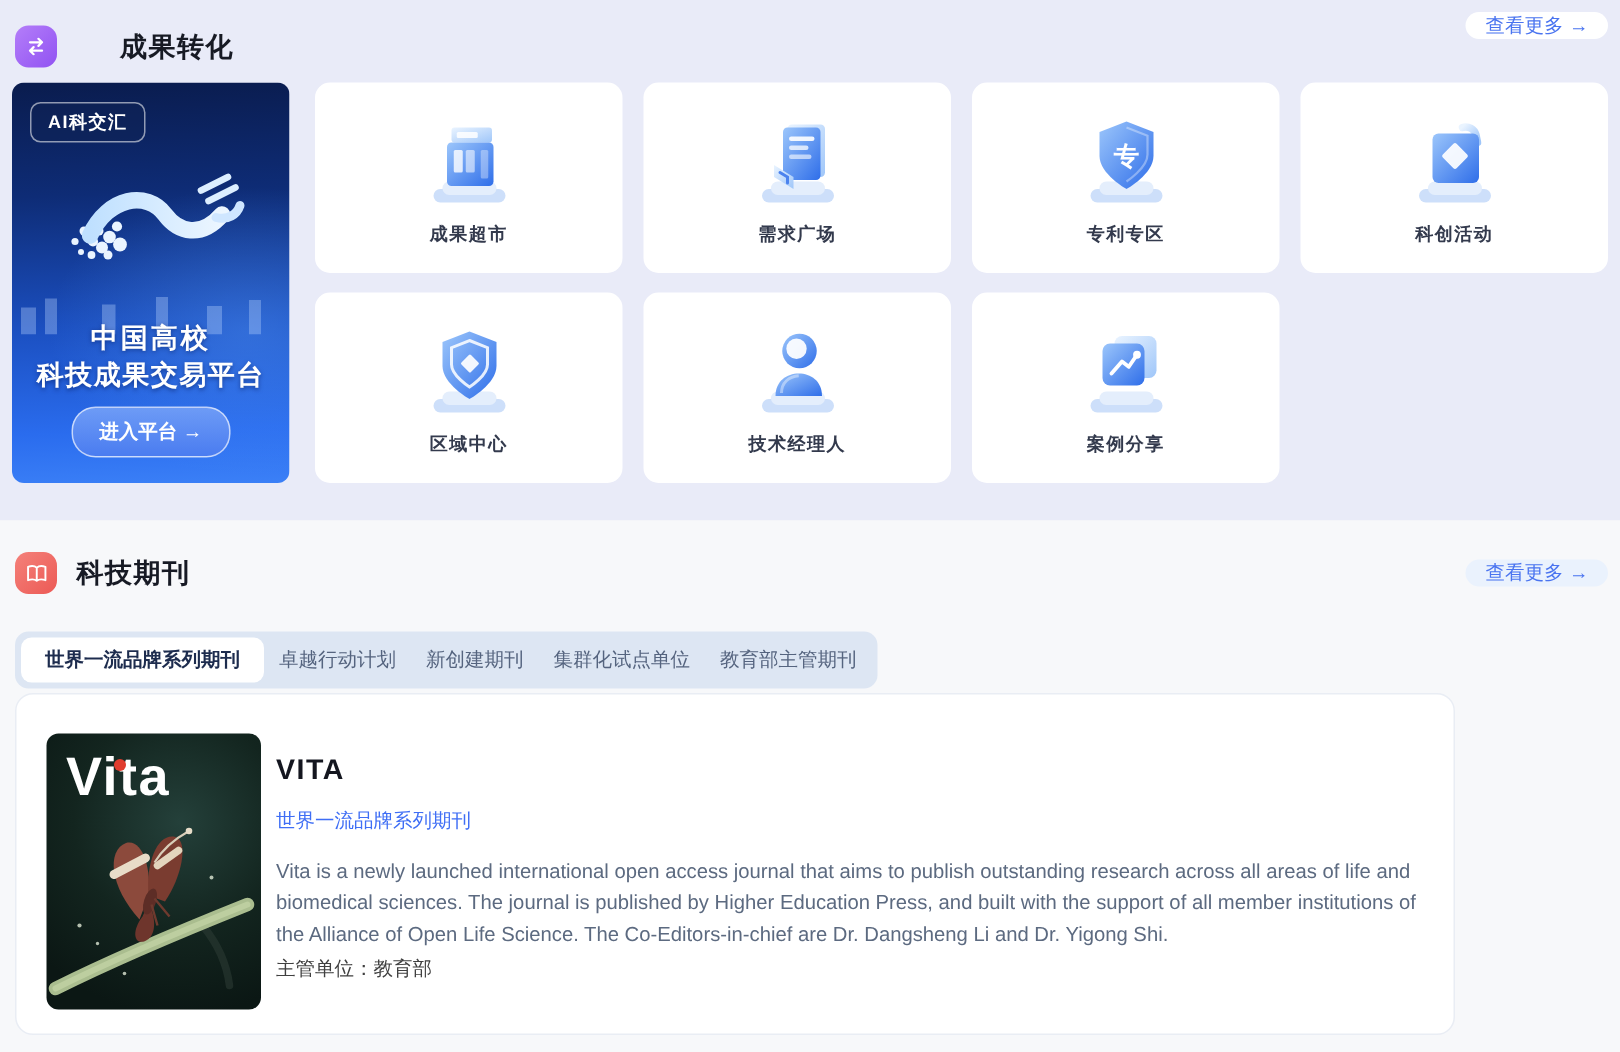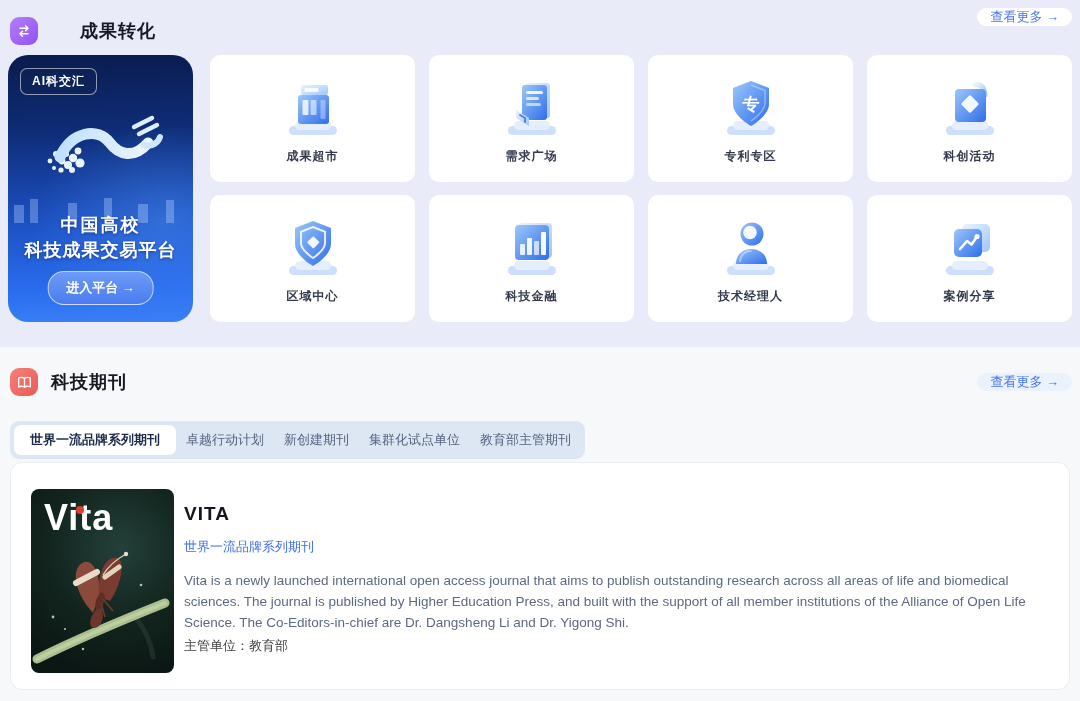--- a/index.html
+++ b/index.html
@@ -31,21 +31,21 @@
   .more-btn {
     position:absolute; padding:0 13px; border-radius:9px;
     font-size:13px; color:#4a74f0; cursor:pointer; white-space:nowrap;
   }
   .more-top    { right:8px; top:8px;  background:#ffffff; }
   .more-bottom { right:8px; top:26px; background:#eaf2fd; }
 
   
   .promo {
     position:absolute; left:8px; top:55px; width:185px; height:267px;
-    border-radius:20px; overflow:hidden;
+    border-radius:8px; overflow:hidden;
     background:
       radial-gradient(120% 60% at 85% 62%, rgba(90,160,255,.35) 0%, rgba(90,160,255,0) 60%),
       linear-gradient(178deg,#0a1c4e 0%,#0e2c76 28%,#1b4fc0 60%,#2a6cee 86%,#3b80f7 100%);
   }
   .promo-badge {
     position:absolute; left:12px; top:13px;
     padding:4px 11px; border:1px solid rgba(255,255,255,.55); border-radius:7px;
     background:rgba(15,35,85,.45); color:#fff; font-size:12px; font-weight:bold;
     letter-spacing:1px;
   }
@@ -89,21 +89,21 @@
     display:inline-flex; align-items:center;
     background:#dde6f3; border-radius:9px; padding:4px;
   }
   .tab {
     padding:6px 10px; font-size:13px; color:#55647f;
     border-radius:7px; cursor:pointer; white-space:nowrap;
   }
   .tab.active { background:#fff; color:#1d2c4e; font-weight:bold; padding:6px 16px; }
 
   .journal-card {
-    position:absolute; left:10px; top:115px; width:1060px; height:228px;
+    position:absolute; left:10px; top:115px; width:960px; height:228px;
     background:#fff; border:1px solid #e9edf4; border-radius:12px; cursor:pointer;
   }
   .cover {
     position:absolute; left:20px; top:26px; width:143px; height:184px;
     border-radius:8px; overflow:hidden;
     background:radial-gradient(90% 70% at 62% 32%, #24403a 0%, #13251f 55%, #0b1714 100%);
   }
   .cover-vita {
     position:absolute; left:13px; top:8px;
     color:#fff; font-size:36px; font-weight:bold; letter-spacing:1px;
@@ -251,33 +251,20 @@
     <svg class="card-icon" viewBox="0 0 70 64">
           <rect x="11" y="50" width="48" height="9" rx="4.5" fill="#cddffa"></rect>
           <rect x="17" y="45" width="36" height="9" rx="4.5" fill="#e4eefc"></rect>
           <path d="M35 5 L53 12 V28 C53 40 35 50 35 50 C35 50 17 40 17 28 V12 Z" fill="url(#gMain)"></path>
           <path d="M35 11 L47 15.8 V27 C47 34.5 35 42 35 42 C35 42 23 34.5 23 27 V15.8 Z" fill="none" stroke="#fff" stroke-width="2" opacity=".85"></path>
           <rect x="30.8" y="21.8" width="9" height="9" rx="1" fill="#fff" opacity=".92" transform="rotate(45 35.3 26.3)"></rect>
         </svg>
     <div class="card-label">区域中心</div>
   </div>
 
-  <div class="grid-card">
-    <svg class="card-icon" viewBox="0 0 70 64">
-          <rect x="11" y="50" width="48" height="9" rx="4.5" fill="#cddffa"></rect>
-          <rect x="17" y="45" width="36" height="9" rx="4.5" fill="#e4eefc"></rect>
-          <rect x="21" y="7" width="34" height="35" rx="4" fill="url(#gLight)"></rect>
-          <rect x="18" y="9" width="34" height="35" rx="4" fill="url(#gMain)"></rect>
-          <rect x="23" y="28" width="5" height="11" rx="1" fill="#fff" opacity=".85"></rect>
-          <rect x="30" y="22" width="5" height="17" rx="1" fill="#fff" opacity=".9"></rect>
-          <rect x="37" y="25" width="5" height="14" rx="1" fill="#fff" opacity=".7"></rect>
-          <rect x="44" y="16" width="5" height="23" rx="1" fill="#fff" opacity=".95"></rect>
-        </svg>
-    <div class="card-label">科技金融</div>
-  </div>
 
   <div class="grid-card">
     <svg class="card-icon" viewBox="0 0 70 64">
           <rect x="11" y="50" width="48" height="9" rx="4.5" fill="#cddffa"></rect>
           <rect x="17" y="45" width="36" height="9" rx="4.5" fill="#e4eefc"></rect>
           <circle cx="36" cy="18" r="11.5" fill="url(#gMain)"></circle>
           <circle cx="34" cy="16.5" r="6.8" fill="#fff" opacity=".93"></circle>
           <path d="M20 48 c0 -10 7.5 -15 15.5 -15 c8 0 15.5 5 15.5 15 z" fill="url(#gMain)"></path>
           <path d="M24 46 c0 -7 5 -11 11.5 -11.5" stroke="#fff" opacity=".4" stroke-width="2" fill="none"></path>
         </svg>

